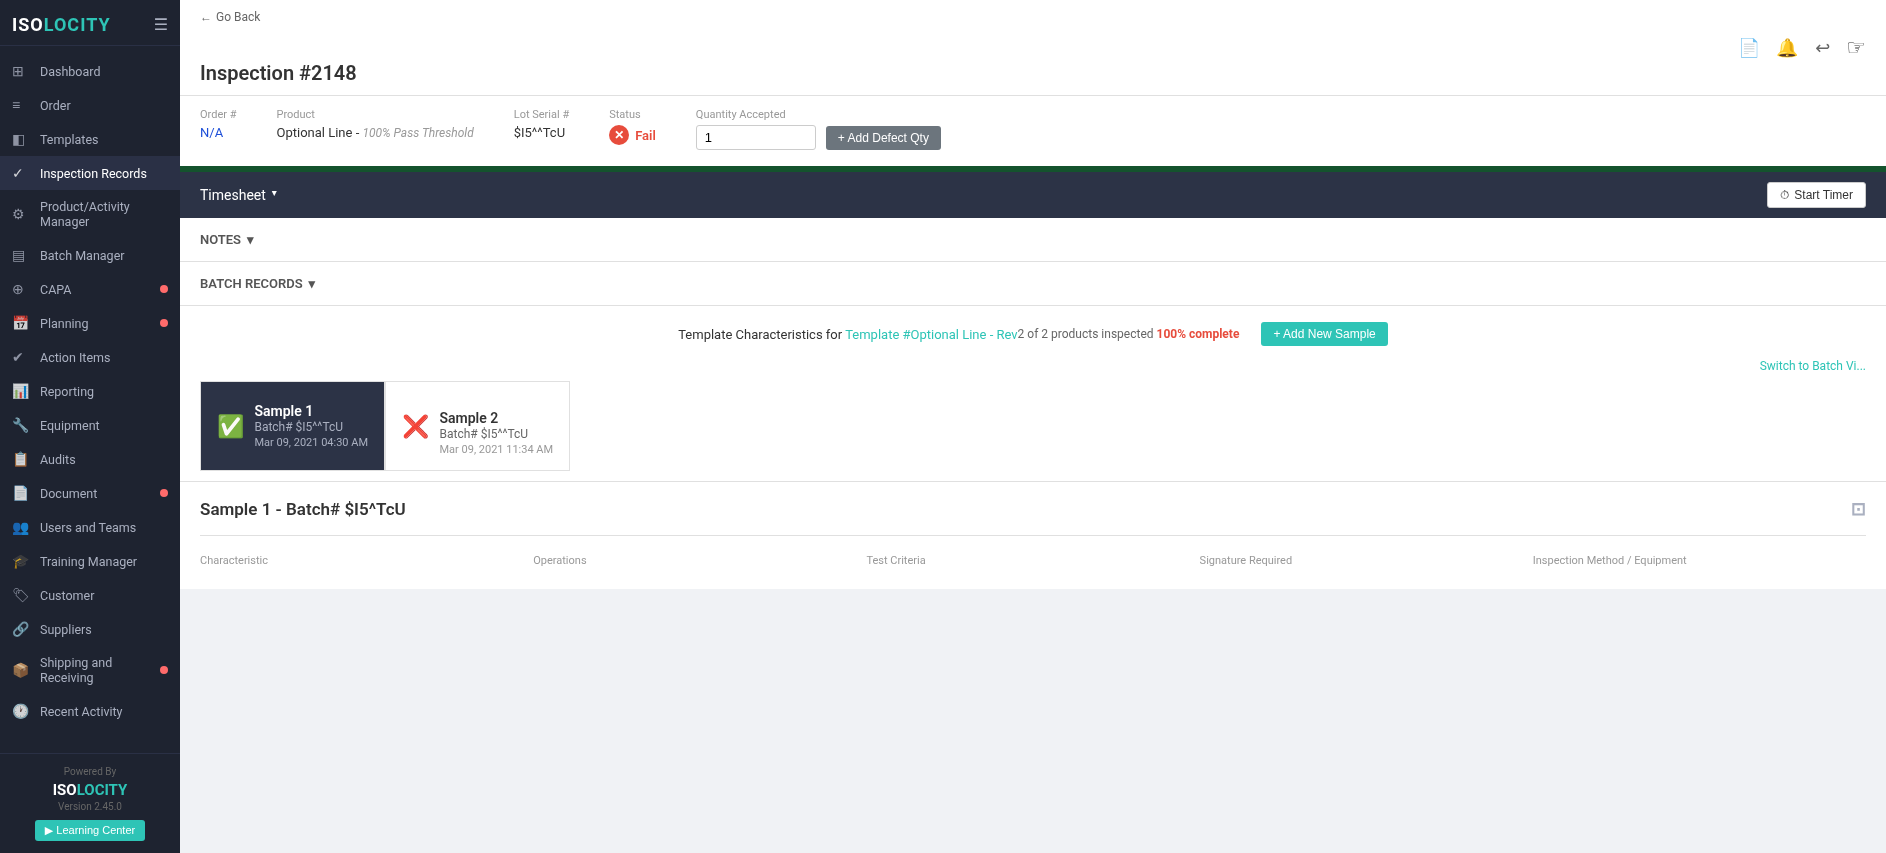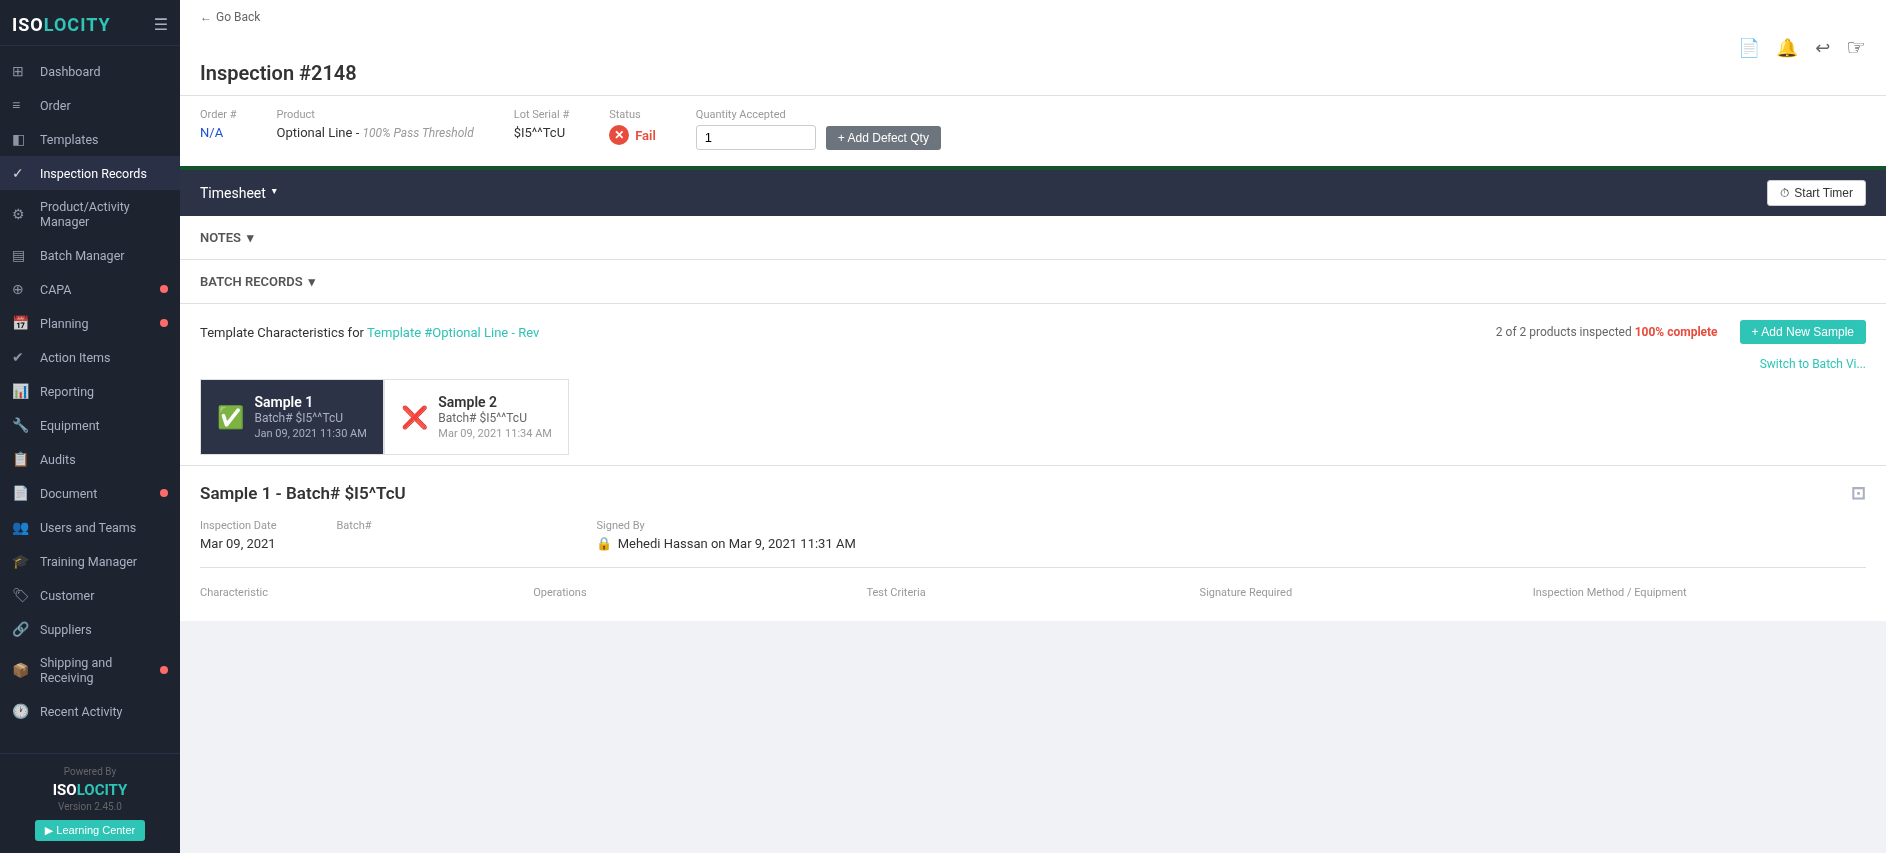--- a/index.html
+++ b/index.html
@@ -112,21 +112,21 @@
     .topbar-icon {
       color: #666;
       font-size: 18px;
       cursor: pointer;
     }
     .cursor-hand { font-size: 22px; color: #333; }
 
     
     #info-bar {
       background: #fff;
-      border-bottom: 4px solid #14532d;
+      border-bottom: 6px solid #14532d;
       padding: 12px 20px 16px 20px;
       display: flex;
       gap: 40px;
     }
     .info-field label { font-size: 11px; color: #999; display: block; margin-bottom: 4px; }
     .info-field .value { font-size: 13px; color: #333; }
     .info-field .value.muted { color: #1d4ed8; }
     .product-value { font-size: 13px; color: #333; }
     .product-threshold { color: #999; font-style: italic; font-size: 12px; }
     .status-fail {
@@ -218,21 +218,21 @@
 
     
     #template-section {
       background: #fff;
       padding: 16px 20px 10px 20px;
       border-bottom: 1px solid #e0e0e0;
     }
     .template-header {
       display: flex;
       align-items: center;
-      justify-content: space-between;
+      justify-content: center;
       margin-bottom: 12px;
     }
     .template-title { font-size: 13px; color: #333; }
     .template-title-link { color: #2ec4b6; }
     .template-stats {
       display: flex;
       align-items: center;
       gap: 22px;
     }
     .complete-text { font-size: 12px; color: #666; }
@@ -263,21 +263,21 @@
       min-width: 180px;
     }
     .sample-card.active { background: #2c3346; color: #fff; }
     .sample-card.inactive { background: #fff; }
     .sample-card-icon { font-size: 22px; margin-right: 10px; }
     .sample-card.active .sample-card-icon { color: #2ec4b6; }
     .sample-card.inactive .sample-card-icon { color: #e74c3c; }
     .sample-card-info {}
     .sample-card-name { font-size: 14px; font-weight: 600; }
     .sample-card.active .sample-card-name { color: #fff; }
-    .sample-card.inactive .sample-card-name { color: #333; }
+    .sample-card.inactive .sample-card-name { color: #333; margin-top: 14px; }
     .sample-card-batch { font-size: 12px; margin-top: 1px; }
     .sample-card.active .sample-card-batch { color: #aab0c0; }
     .sample-card.inactive .sample-card-batch { color: #666; }
     .sample-card-date { font-size: 11px; margin-top: 2px; }
     .sample-card.active .sample-card-date { color: #aab0c0; }
     .sample-card.inactive .sample-card-date { color: #999; }
 
     
     #sample-detail {
       background: #fff;
@@ -525,55 +525,38 @@
       <div style="text-align:right;margin-bottom:8px;">
         <span class="switch-view">Switch to Batch Vi...</span>
       </div>
 
       <div class="sample-cards" id="sample-cards-container">
       <div class="sample-card active">
     <span class="sample-card-icon" style="font-size:22px;">✅</span>
     <div class="sample-card-info">
       <div class="sample-card-name">Sample 1</div>
       <div class="sample-card-batch">Batch# $I5^^TcU</div>
-      <div class="sample-card-date">Jan 09, 2021 11:30 AM</div>
+      <div class="sample-card-date">Mar 09, 2021 04:30 AM</div>
     </div>
   </div>
           <div class="sample-card inactive">
     <span class="sample-card-icon" style="font-size:22px;">❌</span>
     <div class="sample-card-info">
       <div class="sample-card-name">Sample 2</div>
       <div class="sample-card-batch">Batch# $I5^^TcU</div>
       <div class="sample-card-date">Mar 09, 2021 11:34 AM</div>
     </div>
   </div>
         </div>
     </div>
 
     <div id="sample-detail">
       <div class="sample-detail-title">
         <span>Sample 1 - Batch# $I5^TcU</span>
         <span class="export-icon">⊡</span>
-      </div>
-      <div class="sample-detail-fields">
-        <div class="detail-field">
-          <label>Inspection Date</label>
-          <div class="value">Mar 09, 2021</div>
-        </div>
-        <div class="detail-field" style="min-width:200px;">
-          <label>Batch#</label>
-          <div class="value"></div>
-        </div>
-        <div class="detail-field">
-          <label>Signed By</label>
-          <div class="signed-by-value">
-            <span class="lock-icon">🔒</span>
-            <span>Mehedi Hassan on Mar 9, 2021 11:31 AM</span>
-          </div>
-        </div>
       </div>
 
       <div class="char-table-header" id="char-header-row">
       <div class="char-col-header">Characteristic</div>
           <div class="char-col-header">Operations</div>
           <div class="char-col-header">Test Criteria</div>
           <div class="char-col-header">Signature Required</div>
           <div class="char-col-header">Inspection Method / Equipment</div>
         </div>
     </div>

